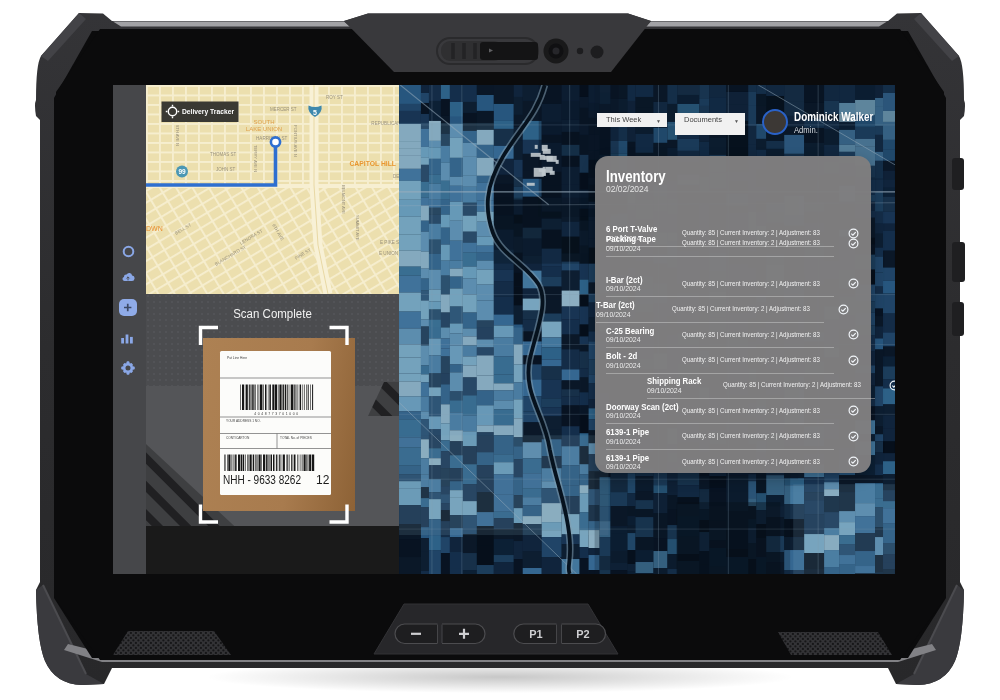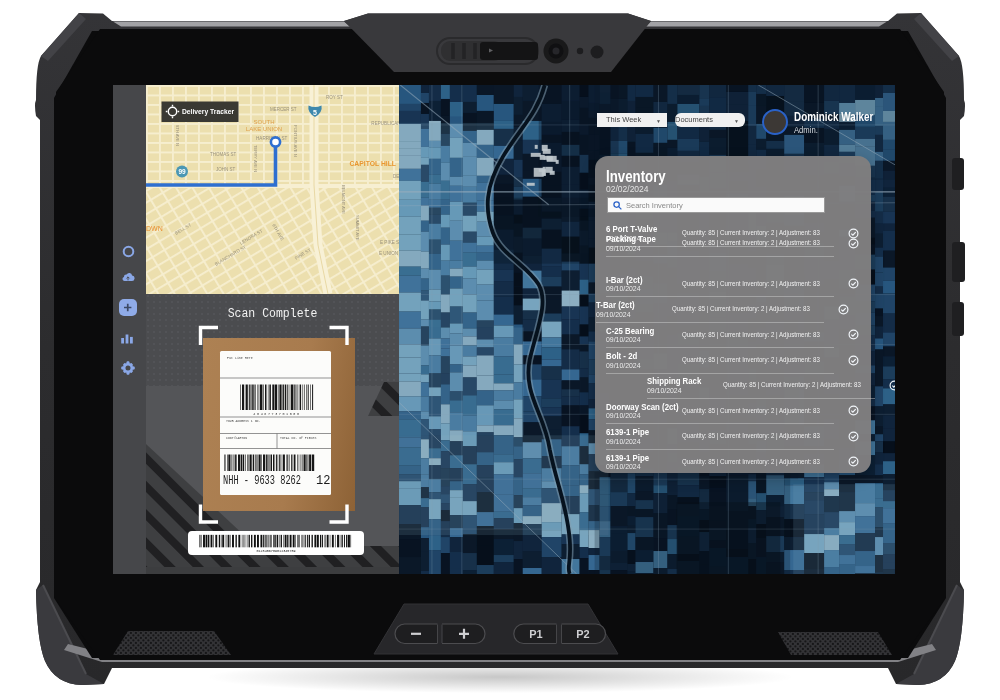--- a/index.html
+++ b/index.html
@@ -130,21 +130,21 @@
 
       <rect x="15.5" y="16.5" width="77" height="20.5" fill="#3a3933"></rect>
       <g stroke="#fff" stroke-width="1.4" fill="none">
         <circle cx="26.5" cy="26.5" r="4.2"></circle>
         <path d="M 26.5 19.8 L 26.5 21.4 M 26.5 31.6 L 26.5 33.2 M 19.8 26.5 L 21.4 26.5 M 31.6 26.5 L 33.2 26.5"></path>
       </g>
       <text x="36" y="29.3" font-size="7.2" fill="#fff" font-weight="bold" textLength="52" lengthAdjust="spacingAndGlyphs">Delivery Tracker</text>
     </svg>
   </div>
 
-  <div class="abs" style="left:33px;top:209px;width:253px;height:280px;background:#ef4444;overflow:hidden;font-family:Liberation Mono, monospace;">
+  <div class="abs" style="left:33px;top:209px;width:253px;height:232px;background:#ef4444;overflow:hidden;">
     <svg width="253" height="280" viewBox="0 0 253 280">
       <defs>
         <pattern id="dots" width="6" height="6" patternUnits="userSpaceOnUse">
           <rect width="6" height="6" fill="#4b4c4f"></rect>
           <circle cx="2" cy="2" r="0.9" fill="#55565a"></circle>
         </pattern>
         <pattern id="hatch" width="20" height="20" patternUnits="userSpaceOnUse" patternTransform="rotate(45)">
           <rect width="20" height="20" fill="#202022"></rect>
           <rect x="0" y="0" width="20" height="12" fill="#3e3f41"></rect>
         </pattern>
@@ -1641,41 +1641,34 @@
 </g>
 
       <path d="M 146 0 C 138 30 122 42 104 72 C 86 102 86 125 94 148 C 102 170 128 180 140 200 C 150 218 138 245 131 275 C 124 310 146 330 151 365 C 158 400 168 420 171 455 C 173 478 168 482 171 490" stroke="#9dbcce" stroke-width="7" fill="none" opacity="0.55"></path>
       <path d="M 146 0 C 138 30 122 42 104 72 C 86 102 86 125 94 148 C 102 170 128 180 140 200 C 150 218 138 245 131 275 C 124 310 146 330 151 365 C 158 400 168 420 171 455 C 173 478 168 482 171 490" stroke="#06101c" stroke-width="3.8" fill="none"></path>
       <rect x="0" y="0" width="497" height="490" fill="#0c1a2e" opacity="0.18"></rect>
     </svg>
   </div>
 
   <div class="abs" style="left:484px;top:28px;width:70px;height:14px;background:#f1f1f1;color:#444;font-size:7.5px;line-height:14px;padding-left:9px;box-sizing:border-box;">This Week<span style="position:absolute;right:6px;top:0.5px;color:#555;font-size:5px;">▼</span></div>
 
-  <div class="abs" style="left:562px;top:28px;width:70px;height:14px;background:#f1f1f1;color:#444;font-size:7.5px;line-height:14px;box-sizing:border-box;border-radius:6px;">Documents<span style="position:absolute;right:6px;top:0.5px;color:#555;font-size:5px;">▼</span></div>
+  <div class="abs" style="left:562px;top:28px;width:70px;height:22px;background:#f1f1f1;color:#444;font-size:7.5px;line-height:14px;padding-left:9px;box-sizing:border-box;">Documents<span style="position:absolute;right:6px;top:0.5px;color:#555;font-size:5px;">▼</span></div>
 
   <div class="abs" style="left:649px;top:24px;width:26px;height:26px;border-radius:50%;background:#3c3835;border:2.5px solid #2a62c8;box-sizing:border-box;"></div>
 
   <div class="abs" style="left:681px;top:24px;color:#fff;font-size:13px;font-weight:bold;white-space:nowrap;transform:scaleX(0.76);transform-origin:0 0;">Dominick Walker</div>
 
   <div class="abs" style="left:681px;top:39.5px;color:#d7dce2;font-size:8.5px;transform:scaleX(0.9);transform-origin:0 0;">Admin.</div>
 
   <div class="abs" style="left:482px;top:71px;width:276px;height:317px;background:rgba(127,126,127,0.985);border-radius:13px;box-shadow:0 5px 14px rgba(0,0,0,0.28);">
 
     <div class="abs" style="left:11px;top:10.5px;color:#fff;font-size:17px;font-weight:bold;transform:scaleX(0.78);transform-origin:0 0;white-space:nowrap;">Inventory</div>
 
     <div class="abs" style="left:11px;top:28px;color:#e3e3e3;font-size:8.5px;">02/02/2024</div>
 
-    <div class="abs" style="left:12px;top:41px;width:216px;height:13.5px;background:#fafafa;border:0.5px solid #999;">
-      <svg class="abs" style="left:5px;top:3px" width="9" height="9" viewBox="0 0 10 10">
-            <circle cx="4" cy="4" r="3" fill="none" stroke="#2a62c8" stroke-width="1.4"></circle>
-            <line x1="6.3" y1="6.3" x2="9.3" y2="9.3" stroke="#2a62c8" stroke-width="1.4"></line>
-          </svg>
-      <span class="abs" style="left:18px;top:3px;color:#888;font-size:7.5px;">Search Inventory</span>
-    </div>
 
     <div class="abs" style="left:11px;top:65.0px;width:252px;height:25.4px;">
       <div class="abs" style="left:0;top:3px;color:#fff;font-size:8.5px;font-weight:bold;white-space:nowrap;transform:scaleX(0.92);transform-origin:0 0;">6 Port T-Valve</div>
       <div class="abs" style="left:0;top:12.5px;color:#ececec;font-size:7.5px;transform:scaleX(0.92);transform-origin:0 0;">09/10/2024</div>
       <div class="abs" style="left:76px;top:7px;color:#f2f2f2;font-size:7.4px;white-space:nowrap;transform:scaleX(0.83);transform-origin:0 0;">Quantity: 85 | Current Inventory: 2 | Adjustment: 83</div>
       <svg class="abs" style="left:242px;top:6.5px" width="11" height="11" viewBox="0 0 12 12">
             <circle cx="6" cy="6" r="4.8" fill="none" stroke="#f2f6fa" stroke-width="1.3"></circle>
             <path d="M 3.6 6.2 L 5.3 7.8 L 8.4 4.4" fill="none" stroke="#f2f6fa" stroke-width="1.3"></path>
           </svg>
       <div class="abs" style="left:0;top:24.7px;width:228px;height:0.7px;background:rgba(220,220,220,0.42);"></div>

